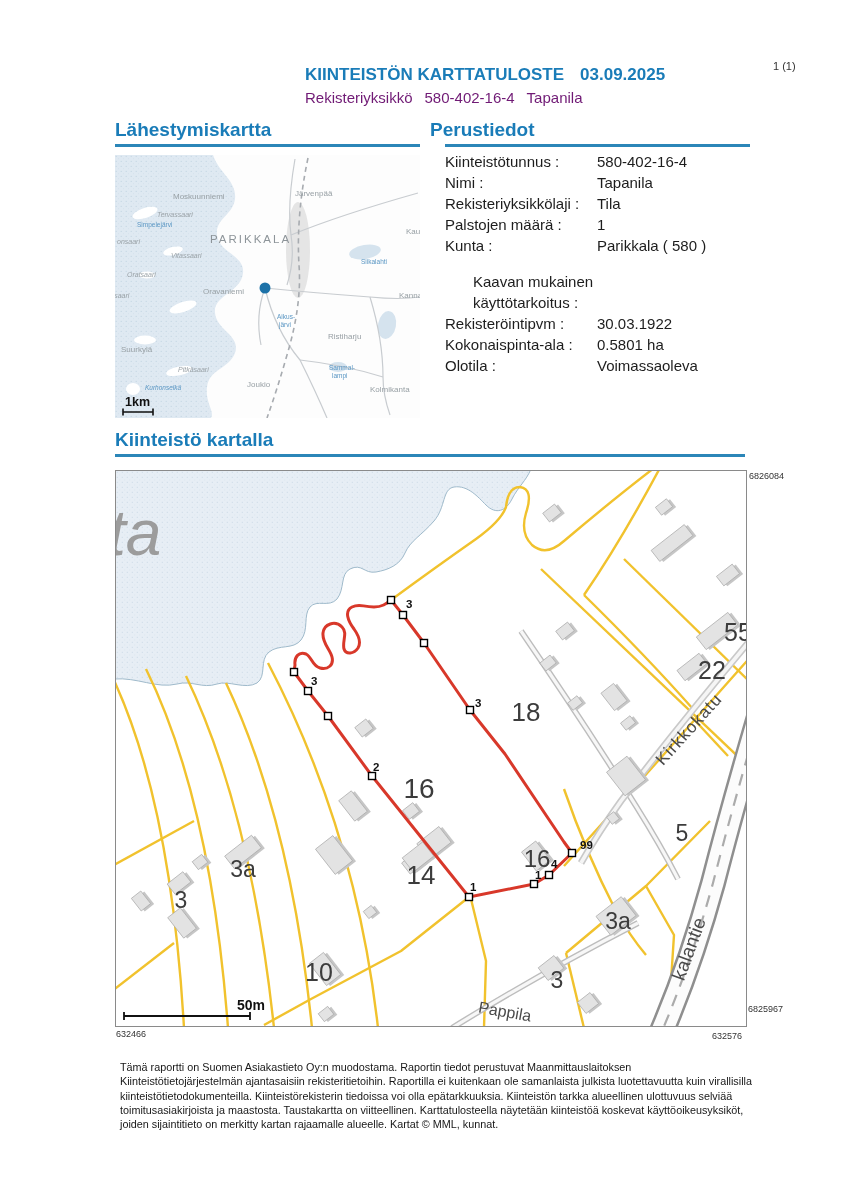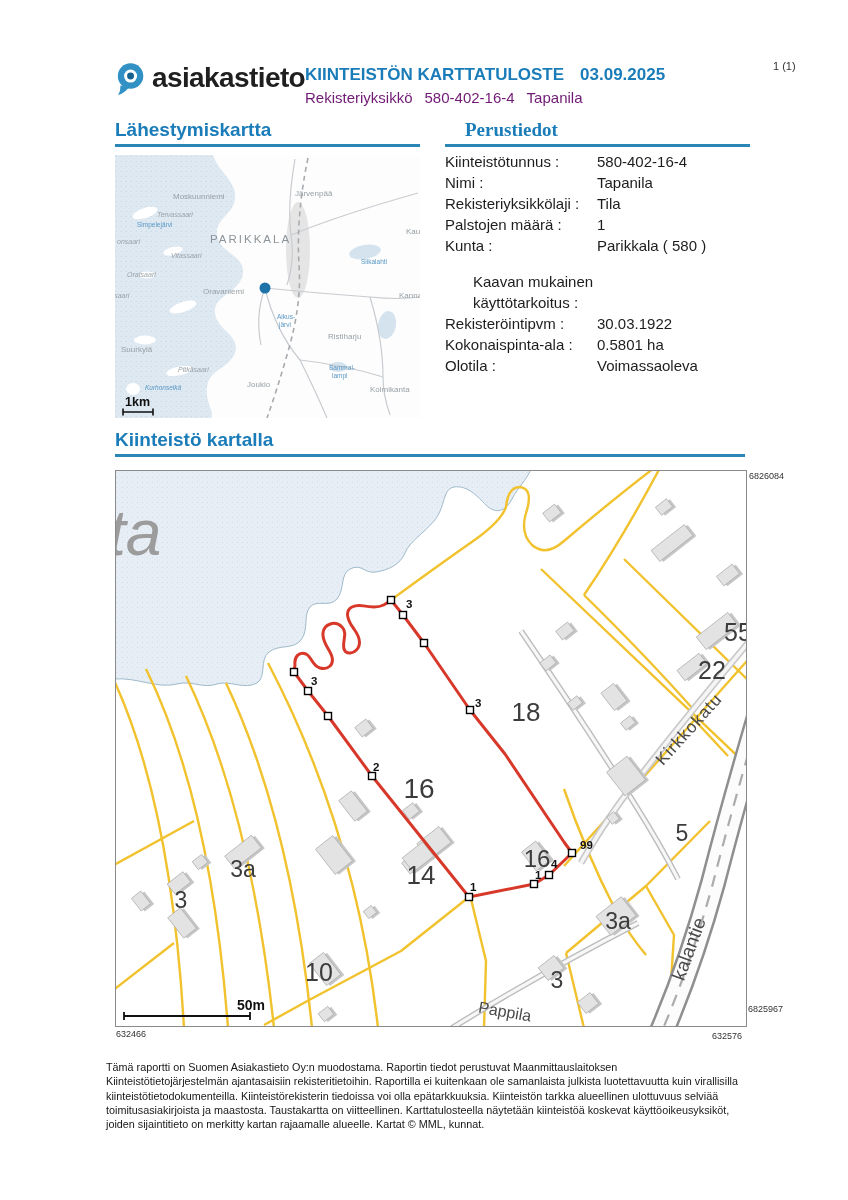--- a/index.html
+++ b/index.html
@@ -30,50 +30,41 @@
   .mg{fill:#98a0a5;font-size:8px;}
   .mg-i{fill:#9aa2a7;font-size:7px;font-style:italic;}
   .mb{fill:#5b97c4;font-size:6.5px;}
   .mb-i{fill:#5b97c4;font-size:6.5px;font-style:italic;}
   .town{fill:#8d9499;font-size:11.5px;letter-spacing:2px;}
   .parcel{fill:#3c3c3c;}
   .bpt{fill:#101010;font-size:11.5px;font-weight:700;}
   .street{fill:#4a4a4a;}
   .scale-label{fill:#101010;font-weight:700;}
   
-  .footer{position:absolute;left:106px;top:1060px;width:634px;font-size:10.8px;line-height:1.33;color:#171717;}
+  .footer{position:absolute;left:120px;top:1060px;width:634px;font-size:10.8px;line-height:1.33;color:#171717;}
 </style>
 </head>
 <body>
 
 <div class="page">
 
-  <div class="logo">
-    <svg viewBox="0 0 26 26">
-      <circle cx="13.4" cy="11.6" r="9.2" fill="#3191c4"></circle>
-      <path d="M6.2,18.2 Q6.2,22.4 4.4,25.4 Q9.6,23.4 11.8,20.2 Z" fill="#3191c4"></path>
-      <circle cx="13.4" cy="11.6" r="4.7" fill="#ffffff"></circle>
-      <circle cx="13.4" cy="11.6" r="2.5" fill="#16618e"></circle>
-    </svg>
-    <span class="logotext">asiakastieto</span>
-  </div>
   <div class="titleblock">
     <div class="title-line">
       <span>KIINTEISTÖN KARTTATULOSTE</span><span class="date">03.09.2025</span>
     </div>
     <div class="subtitle-line">
       <span>Rekisteriyksikkö</span><span>580-402-16-4</span><span>Tapanila</span>
     </div>
   </div>
   <div class="pagenum">1 (1)</div>
 
   <div class="sec-head" style="left:115px;top:119px;">Lähestymiskartta</div>
   <div class="sec-rule" style="left:115px;top:144px;width:305px;"></div>
 
-  <div class="sec-head" style="left:465px;top:119px;font-family:Liberation Serif, serif;">Perustiedot</div>
+  <div class="sec-head" style="left:430px;top:119px;">Perustiedot</div>
   <div class="sec-rule" style="left:445px;top:144px;width:305px;"></div>
 
   <div class="info">
     <div class="row">
         <span>Kiinteistötunnus :</span>
         <span>580-402-16-4</span>
       </div>
     <div class="row">
         <span>Nimi :</span>
         <span>Tapanila</span>

